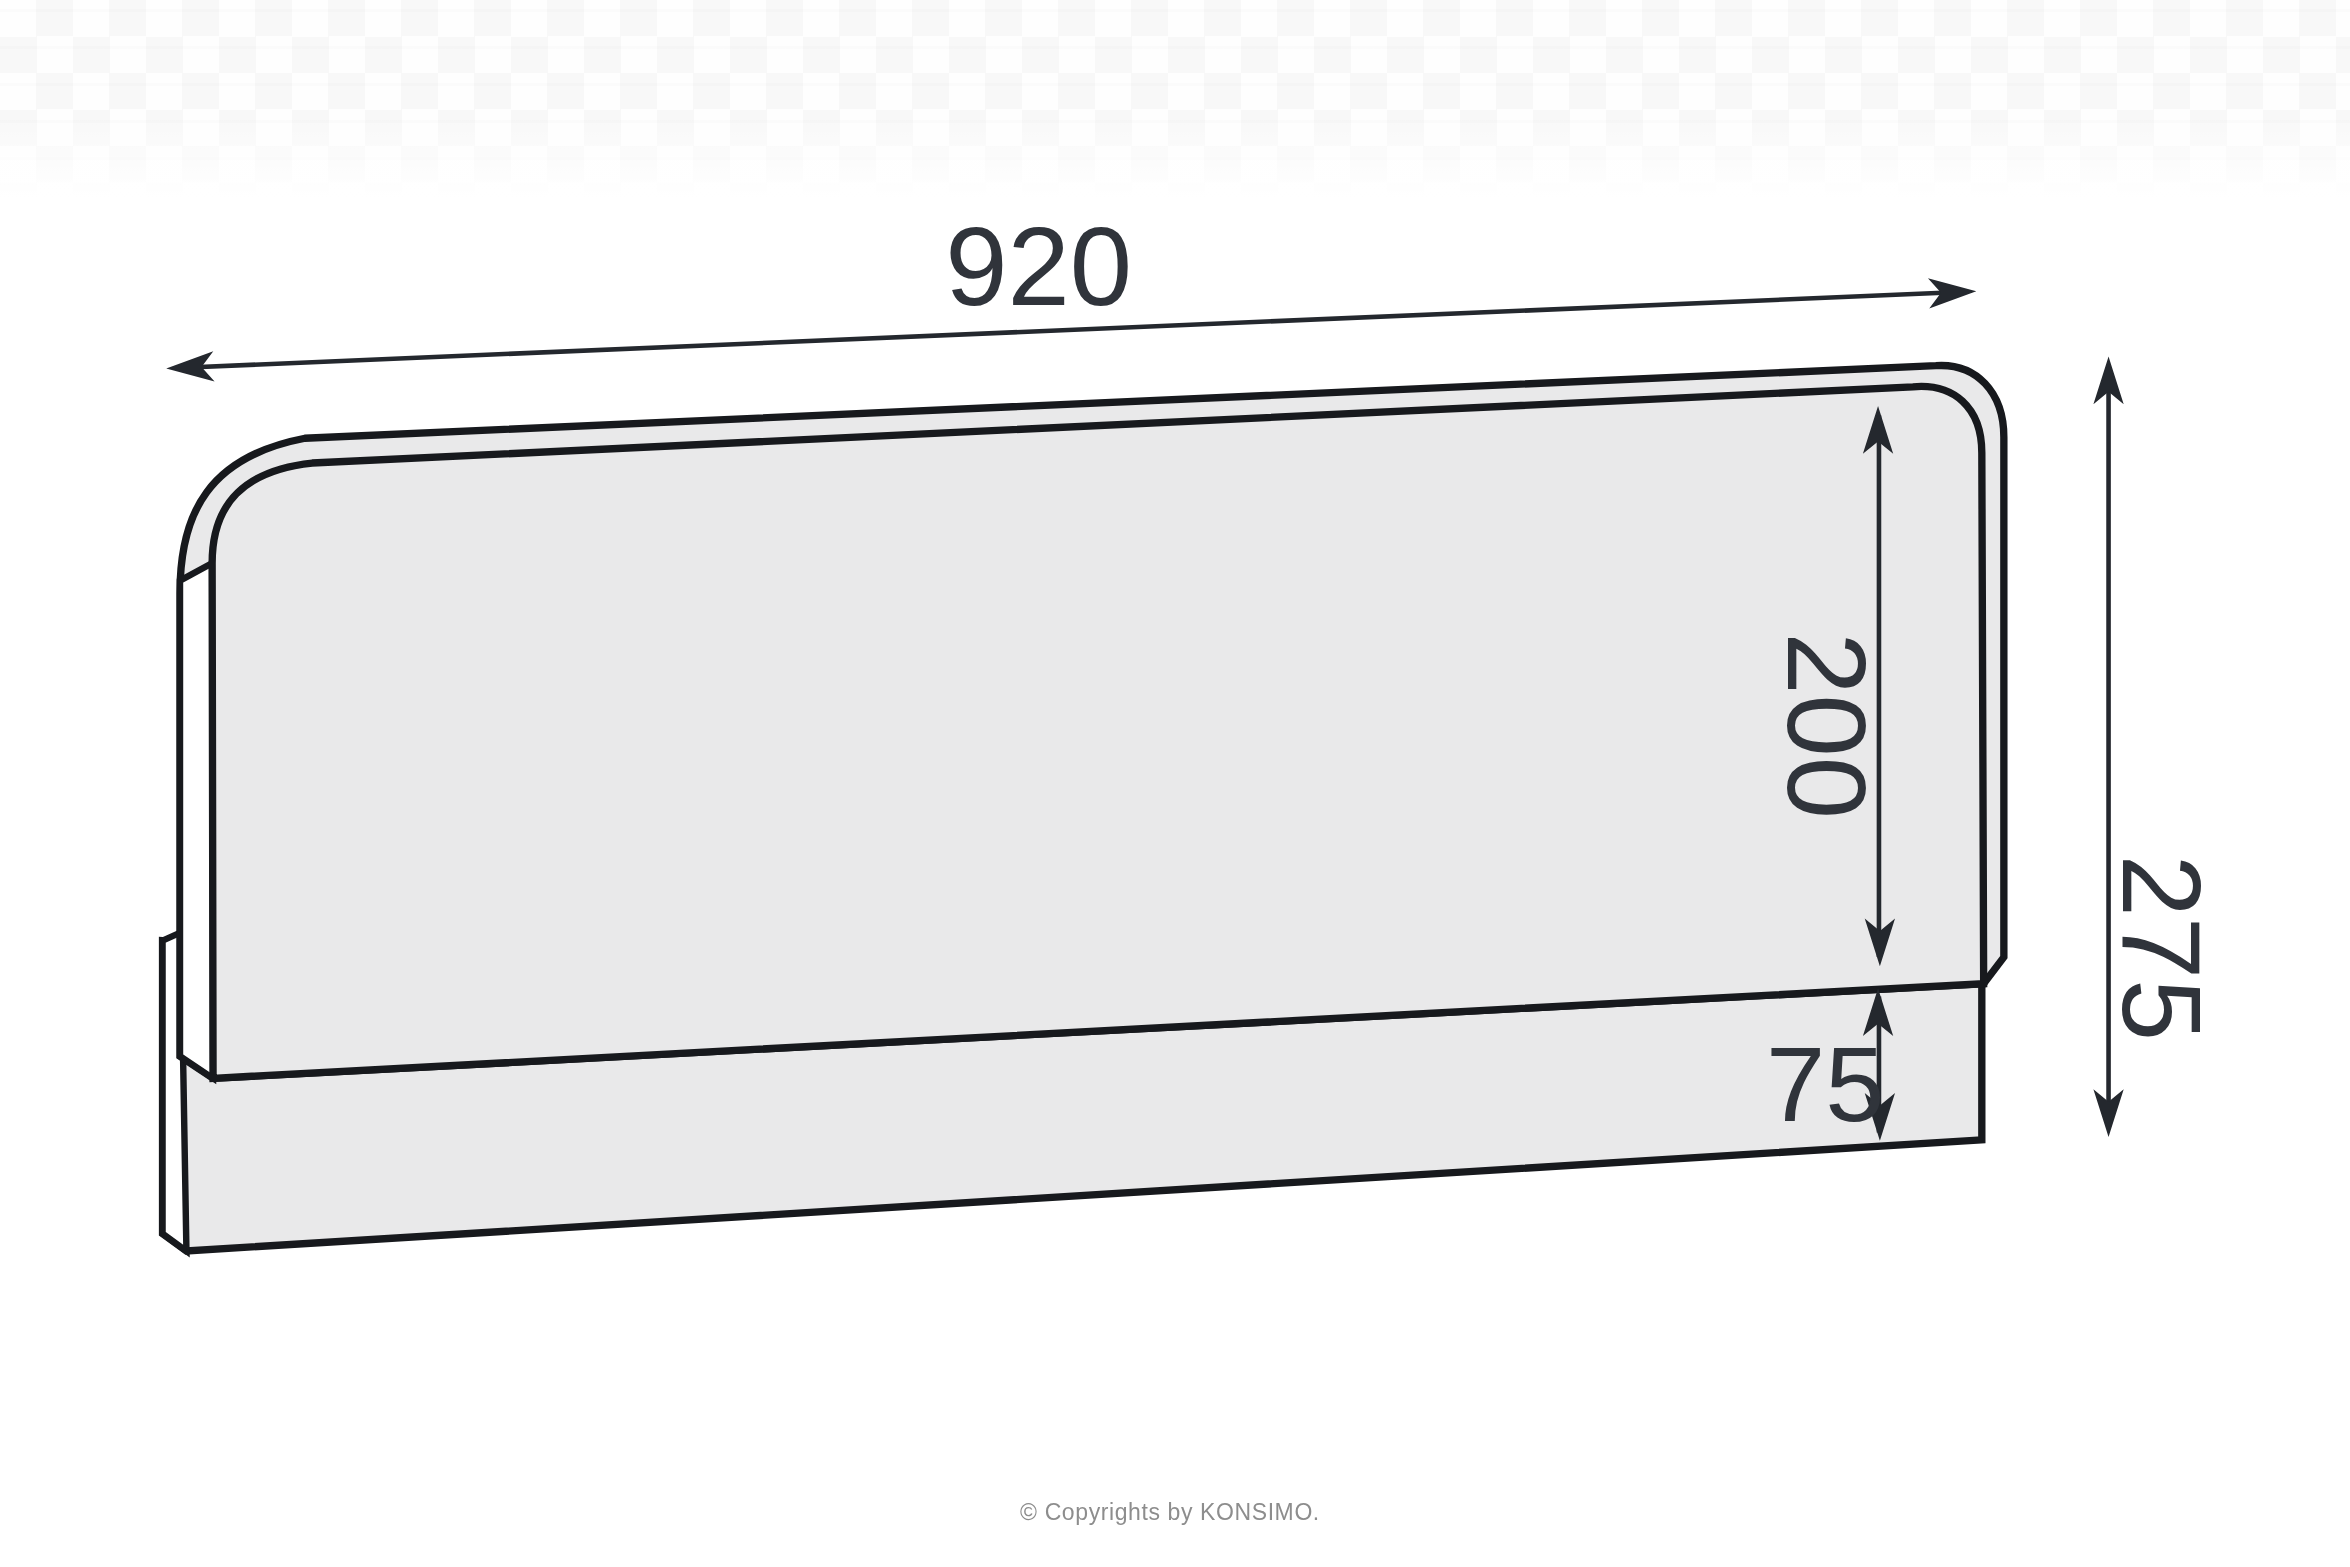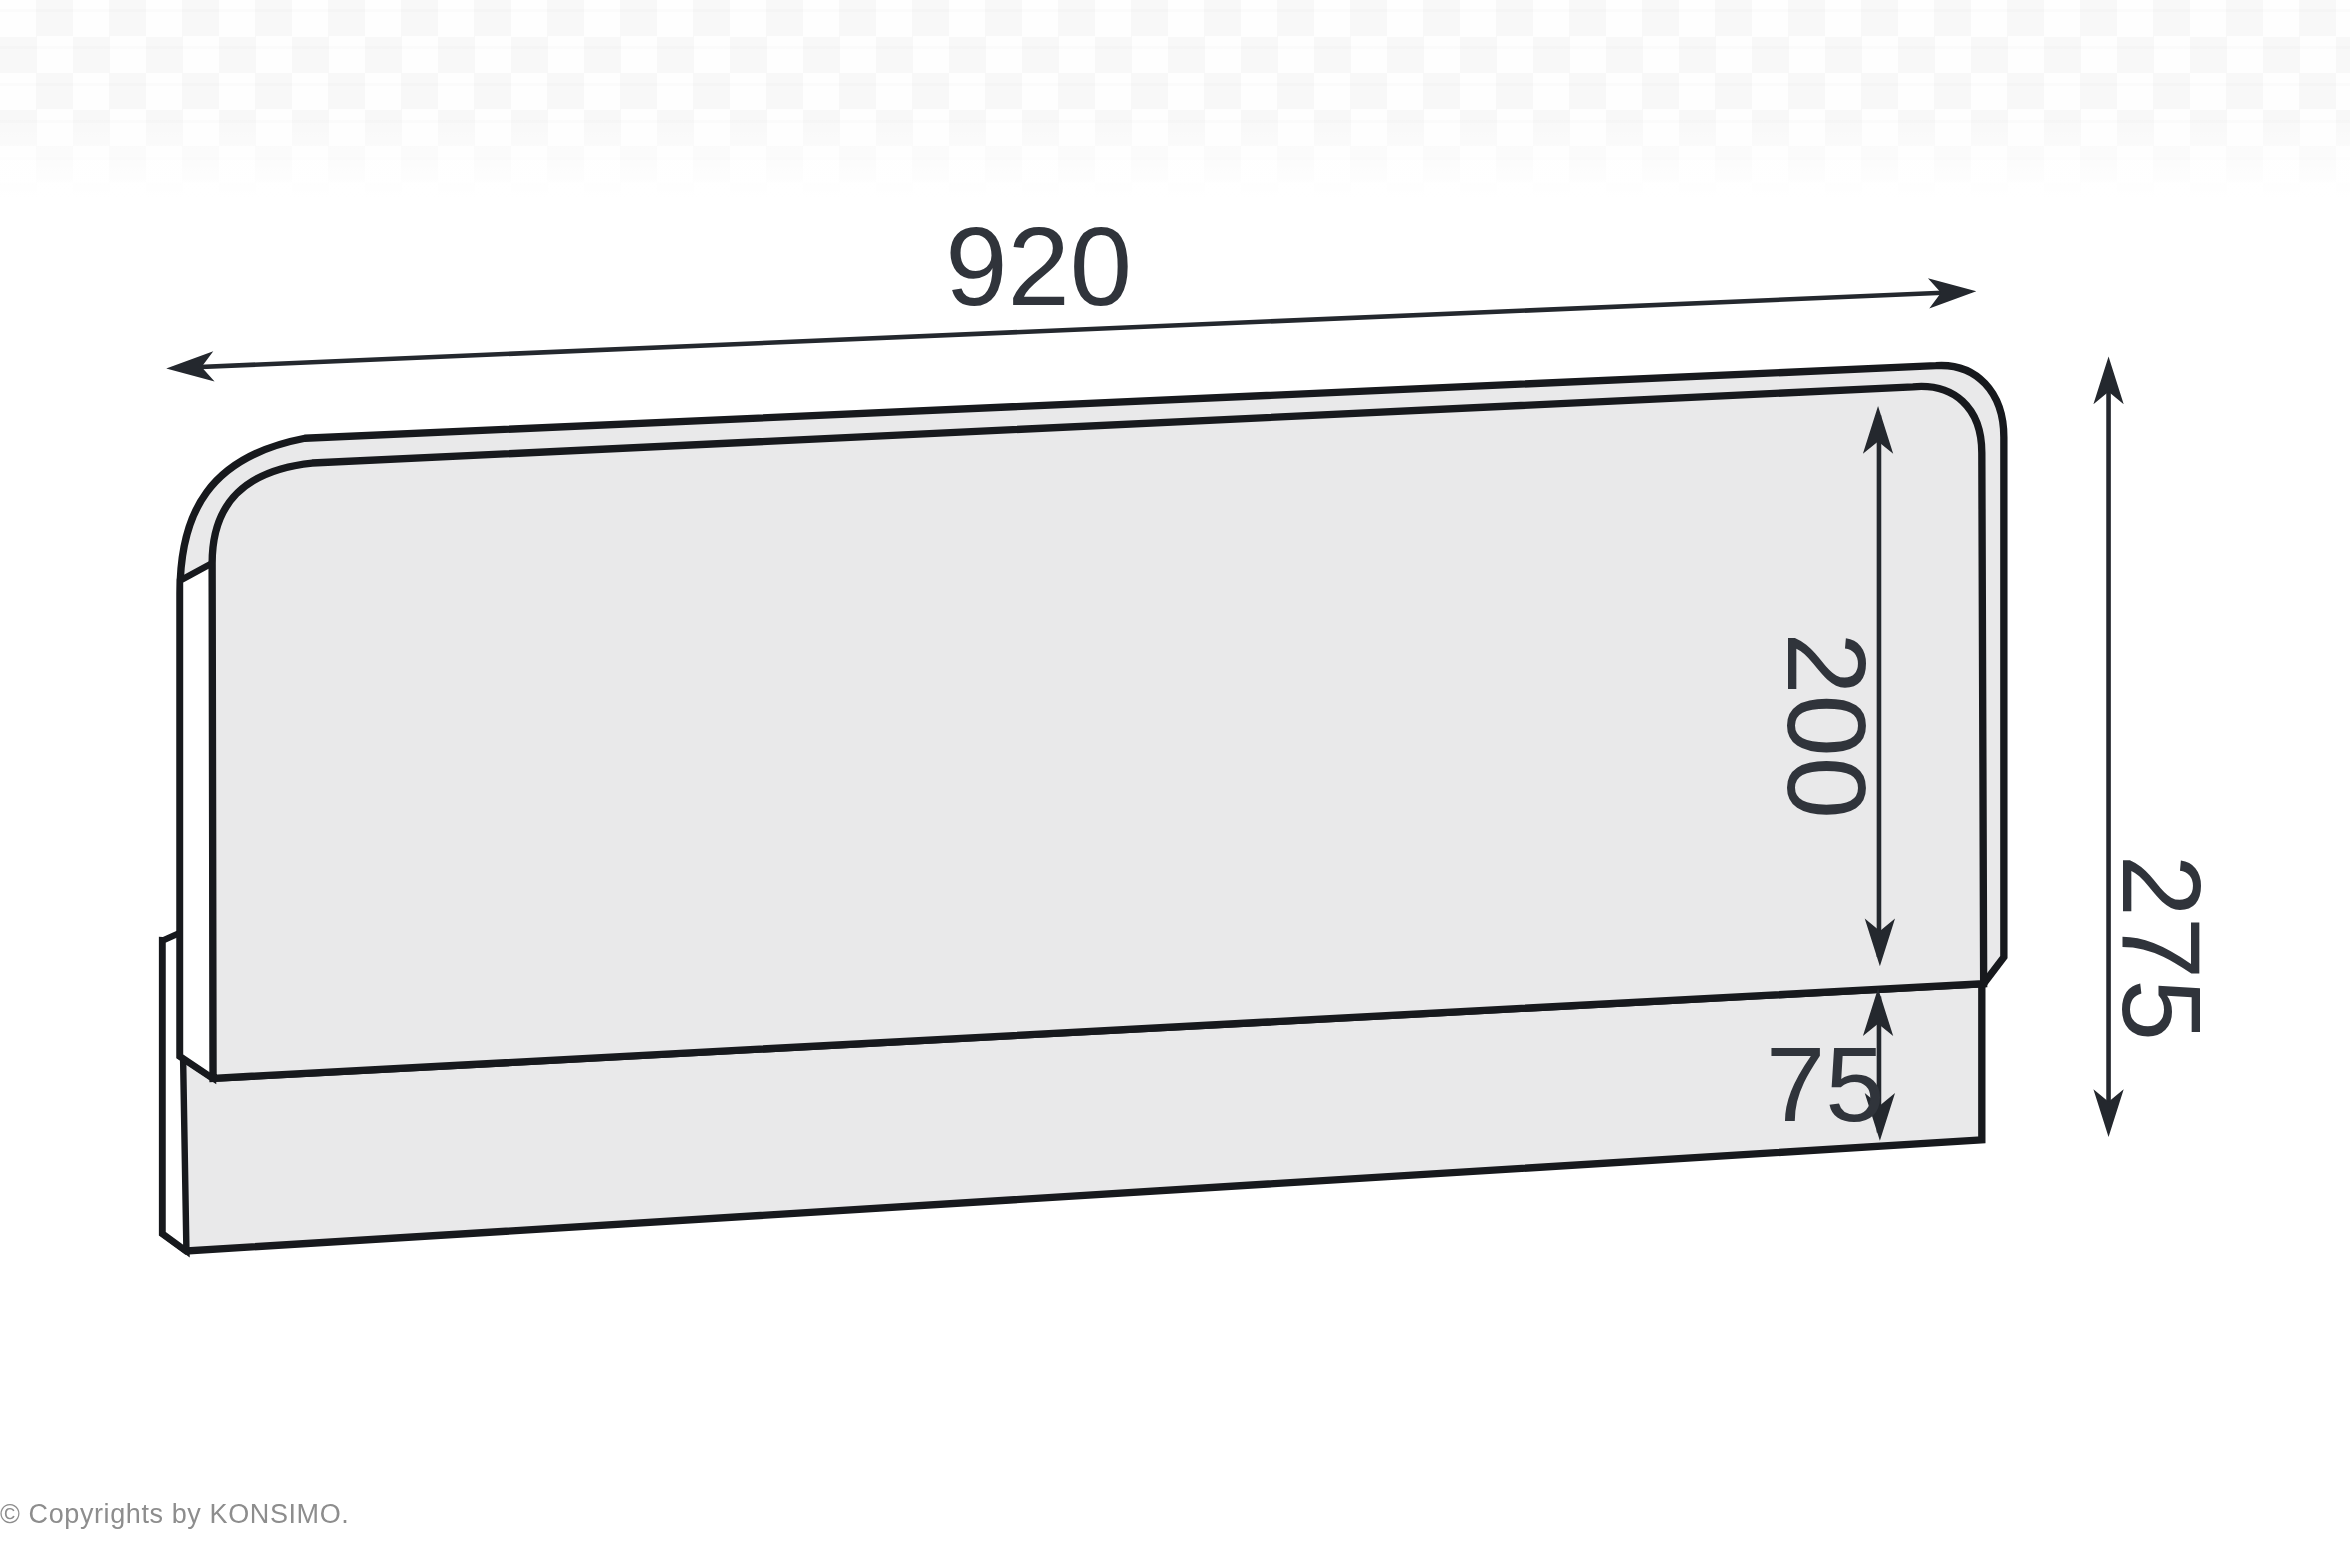--- a/index.html
+++ b/index.html
@@ -12,22 +12,22 @@
     background-size:73px 73px, auto;}
   .texture::after{content:"";position:absolute;inset:0;
     background:linear-gradient(to bottom, rgba(255,255,255,0) 0%, rgba(255,255,255,0) 58%, #ffffff 100%);}
   svg.drawing{position:absolute;top:0;left:0;width:2351px;height:1568px;display:block}
   .face{fill:#e9e9ea;stroke:#17191d;stroke-width:8;stroke-linejoin:miter;stroke-miterlimit:6}
   .sideface{fill:#ffffff;stroke:#17191d;stroke-width:7;stroke-linejoin:miter}
   .dimline{stroke:#24282e;stroke-width:5;fill:none}
   .arrowhead{fill:#24282e;stroke:none}
   .dimtext{fill:#30343b;font-family:"Liberation Sans",sans-serif;font-size:122px;font-weight:400}
   .dimtext.small{font-size:116px}
-  .footer{position:absolute;top:1499px;left:0;width:2340px;
-    font-size:27px;color:#8d8d8d;letter-spacing:0.6px;font-family:"Liberation Sans",sans-serif}
+  .footer{position:absolute;top:1499px;left:0;width:2340px;text-align:center;
+    font-size:23px;color:#8d8d8d;letter-spacing:0.6px;font-family:"Liberation Sans",sans-serif}
 </style>
 </head>
 <body>
 
 <div class="stage">
 
   <div class="texture"></div>
 
   <svg class="drawing" viewBox="0 0 2560 1707" xmlns="http://www.w3.org/2000/svg">
     <defs>

